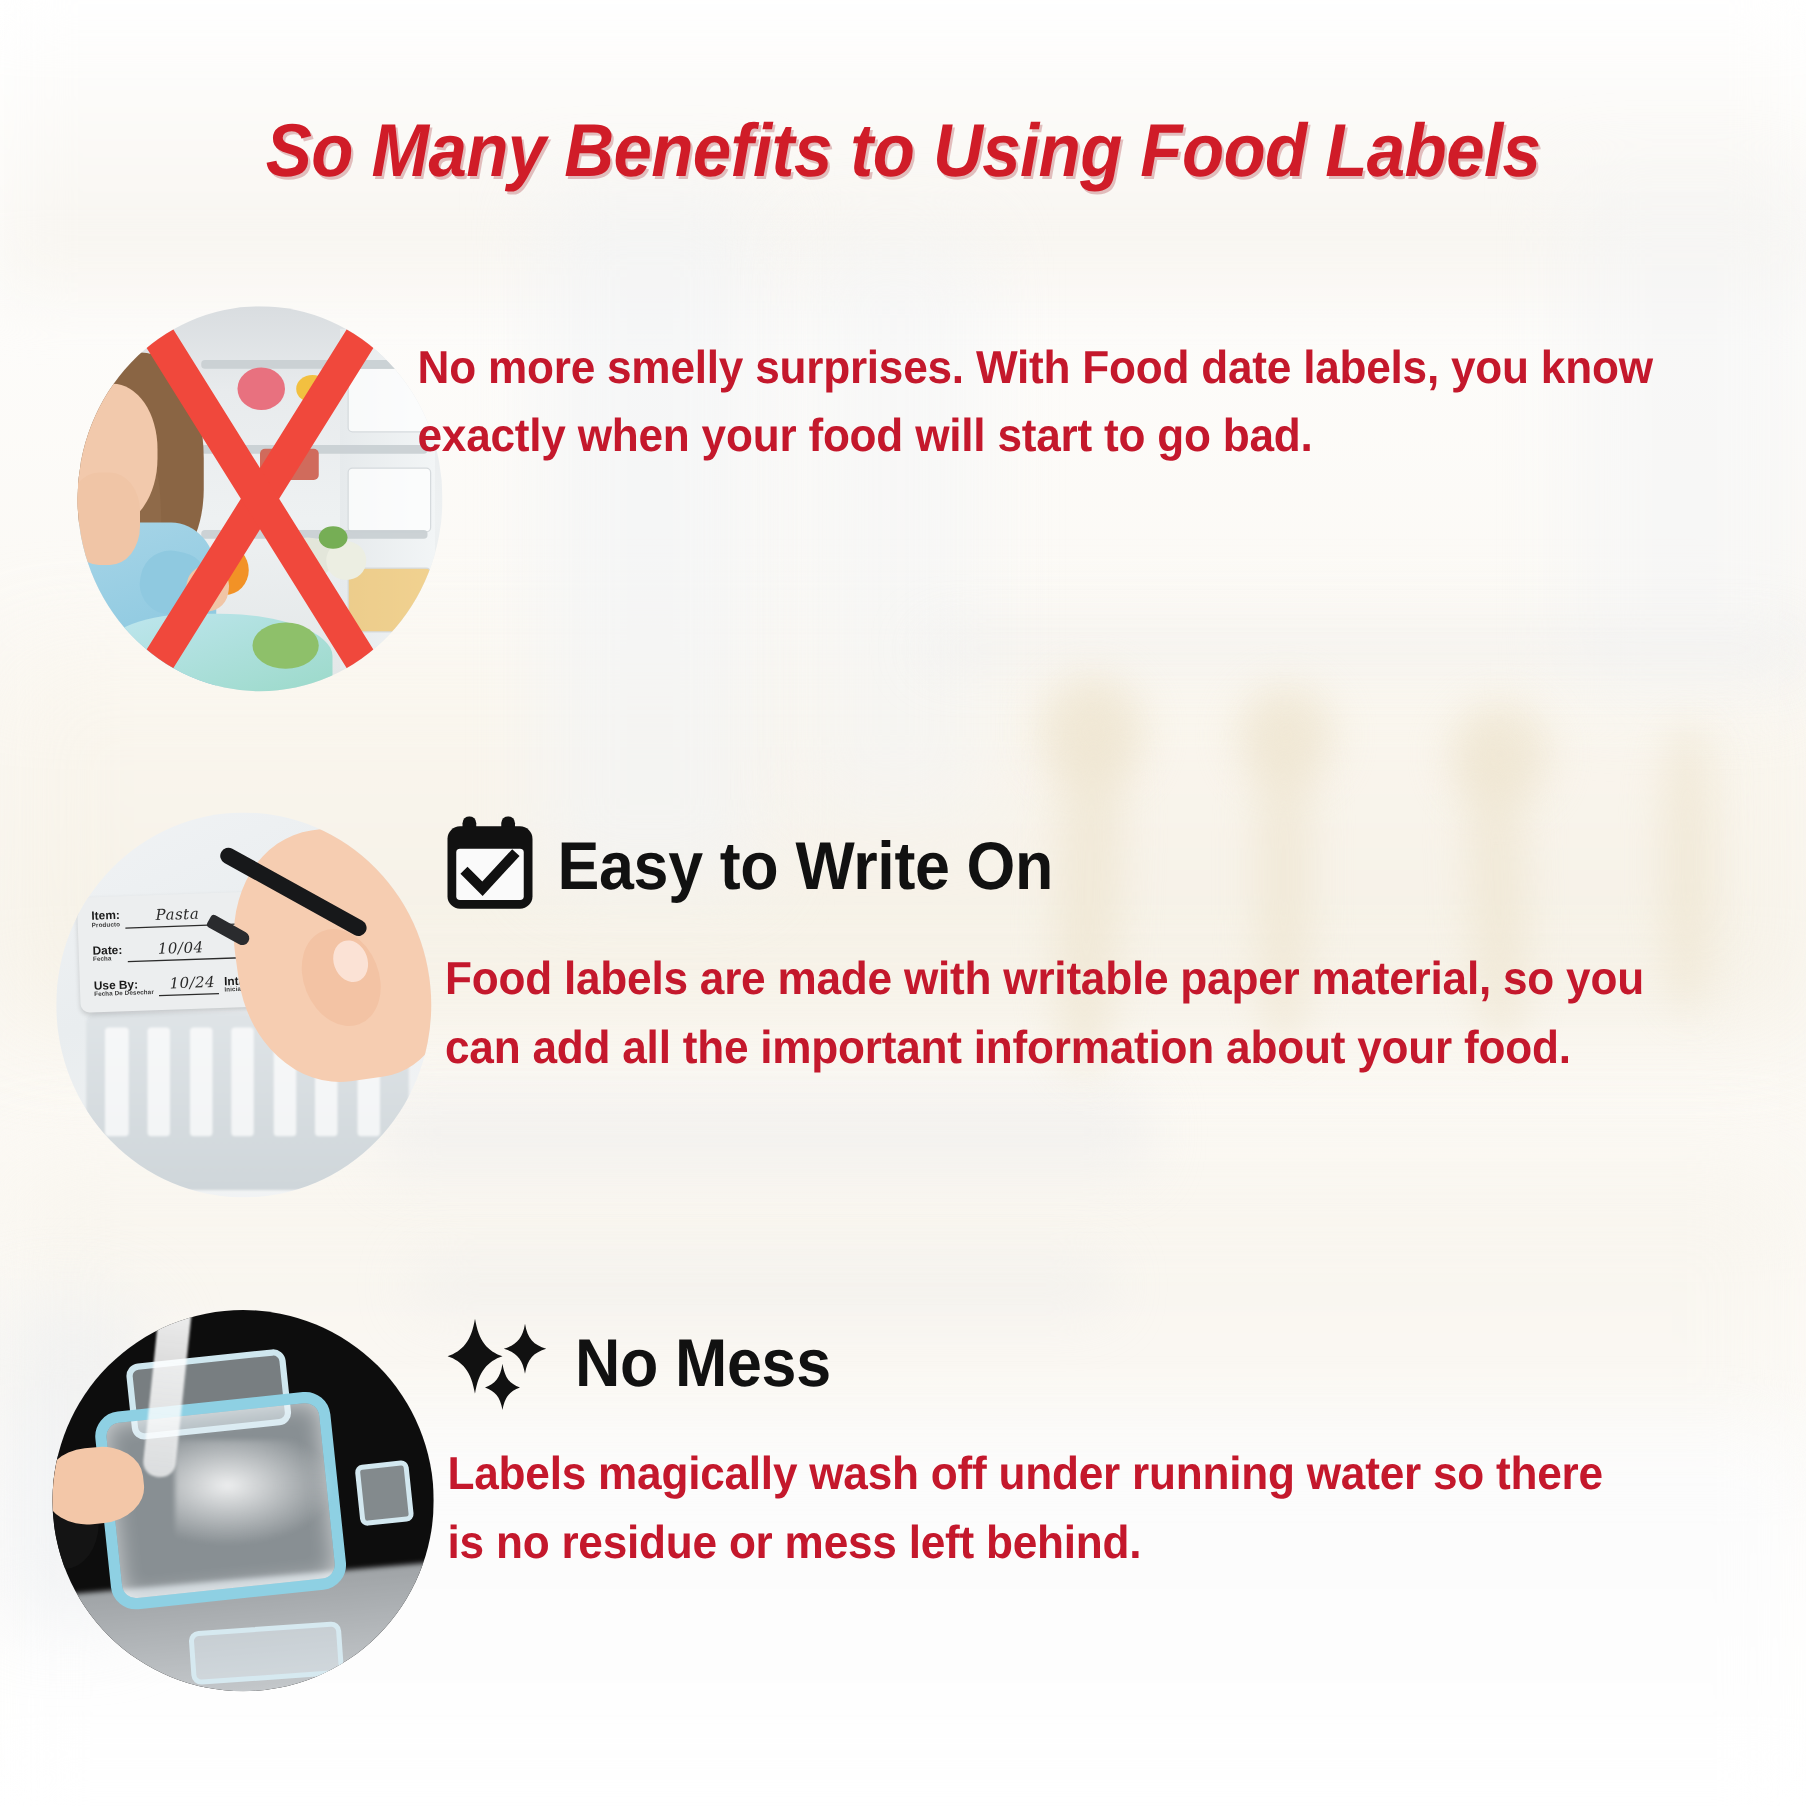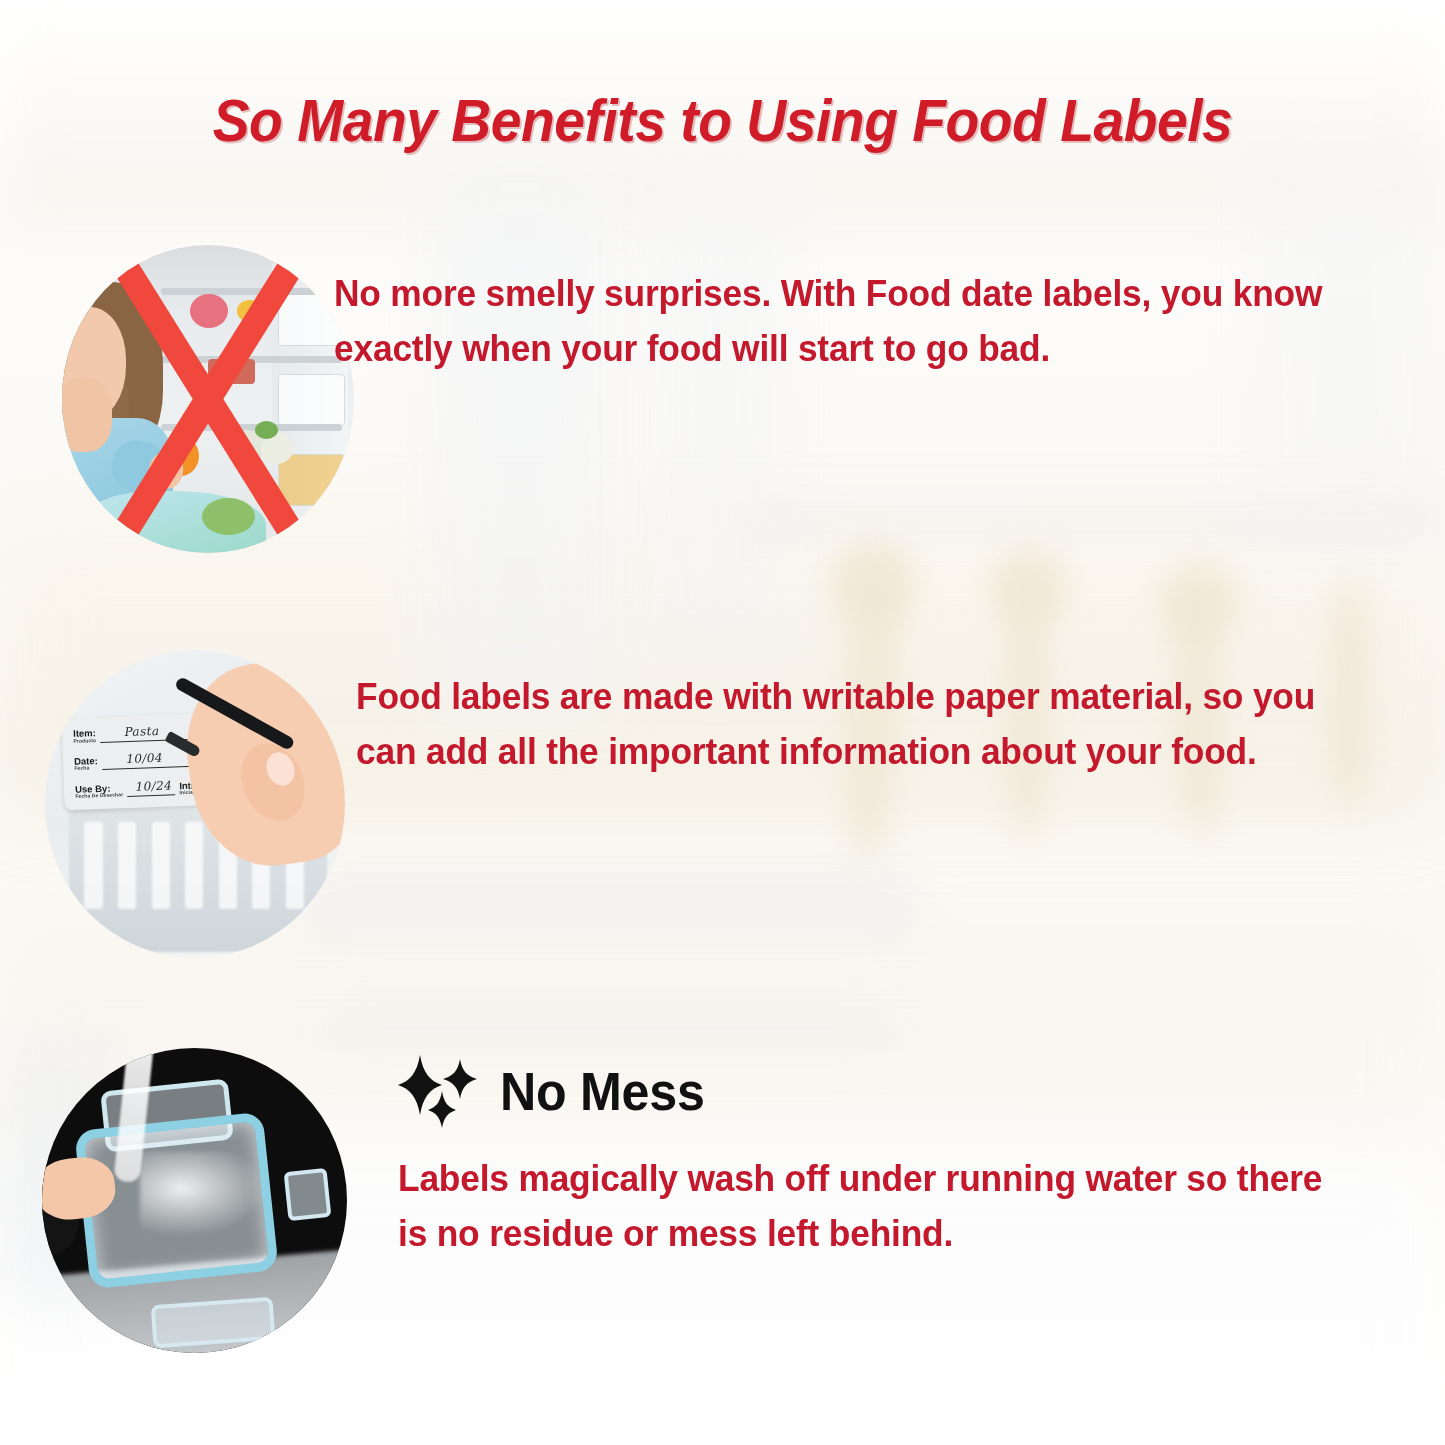--- a/index.html
+++ b/index.html
@@ -100,21 +100,21 @@
     color:#C4182C;
     line-height:1.48;
     letter-spacing:-0.2px;
     transform:scaleX(0.955);
     transform-origin:left top;
   }
   .b1 .txtcol { left:334px; }
   .b1 .body-text { margin-top:22px; width:1090px; }
   .b2 .txtcol { left:356px; width:1035px; }
   .b2 .body-text { margin-top:20px; }
-  .b3 .txtcol { left:358px; width:1000px;margin-left:40px; }
+  .b3 .txtcol { left:358px; width:1000px; }
   .b3 .body-text { margin-top:18px; }
 
   
   .p1-fridge { position:absolute; inset:0; background:
      linear-gradient(180deg,#d9dde0 0%, #e8ebed 22%, #eef1f2 55%, #e2e6e7 100%); }
   .p1-shelf { position:absolute; left:34%; right:4%; height:7px; background:#c8ced2; opacity:.9; border-radius:3px;}
   .p1-door  { position:absolute; right:2%; top:6%; width:26%; height:88%; background:linear-gradient(90deg,#e6eaec,#f2f5f6); }
   .p1-doorbin{ position:absolute; right:3%; width:23%; height:52px; background:rgba(255,255,255,.72); border:1px solid #d5dadd; border-radius:4px;}
   .p1-item { position:absolute; border-radius:50%; }
   .p1-woman {
@@ -315,20 +315,36 @@
       </div>
 
       <div class="p2-hand"></div>
       <div class="p2-thumb"></div>
       <div class="p2-nail"></div>
       <div class="p2-pen"></div>
       <div class="p2-tip"></div>
     </div>
 
     <div class="txtcol">
+      <div class="head-row">
+        <span class="head-icon">
+          <svg width="72" height="76" viewBox="0 0 72 76">
+
+            <rect x="14" y="0" width="11" height="20" rx="5.5" fill="#111"></rect>
+            <rect x="45" y="0" width="11" height="20" rx="5.5" fill="#111"></rect>
+
+            <rect x="2" y="8" width="68" height="66" rx="10" fill="#111"></rect>
+
+            <rect x="9" y="26" width="54" height="41" rx="3" fill="#fafafa"></rect>
+
+            <path d="M18 46 L30 58 L54 32" stroke="#111" stroke-width="8" fill="none" stroke-linecap="square" stroke-linejoin="miter"></path>
+          </svg>
+        </span>
+        <span class="head-text">Easy to Write On</span>
+      </div>
       <div class="body-text">Food labels are made with writable paper material, so you can add all the important information about your food.</div>
     </div>
   </div>
 
   <div class="benefit b3">
 
     <div class="photo ph3">
       <div class="p3-bg"></div>
       <div class="p3-counter"></div>
       <div class="p3-lid2"></div>

